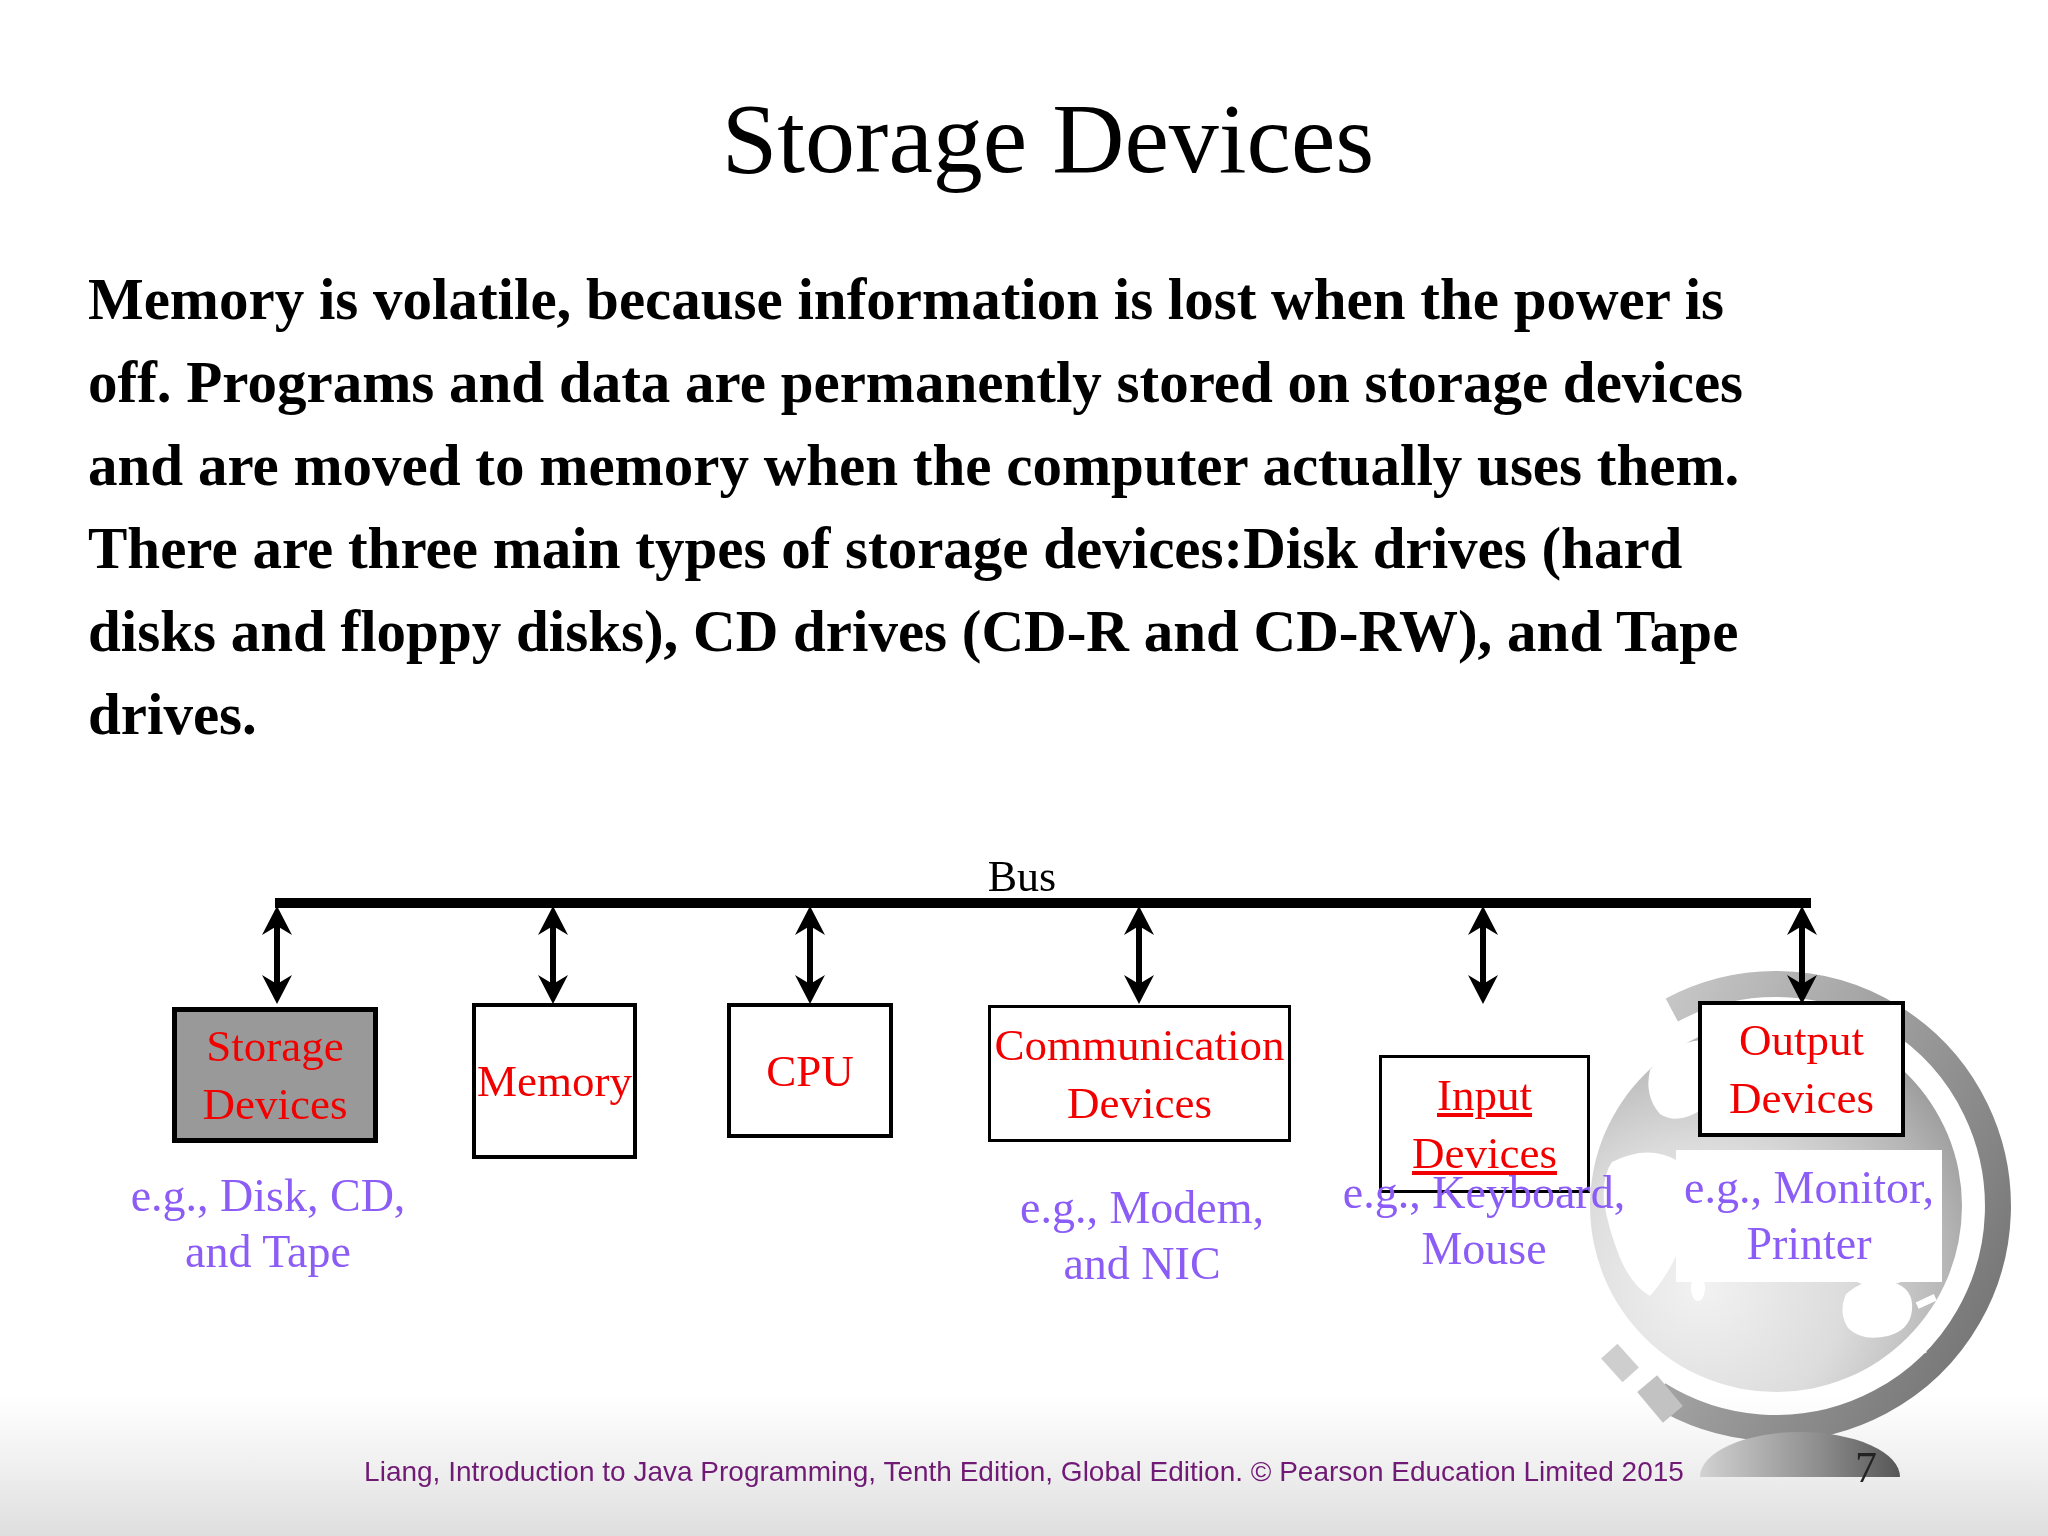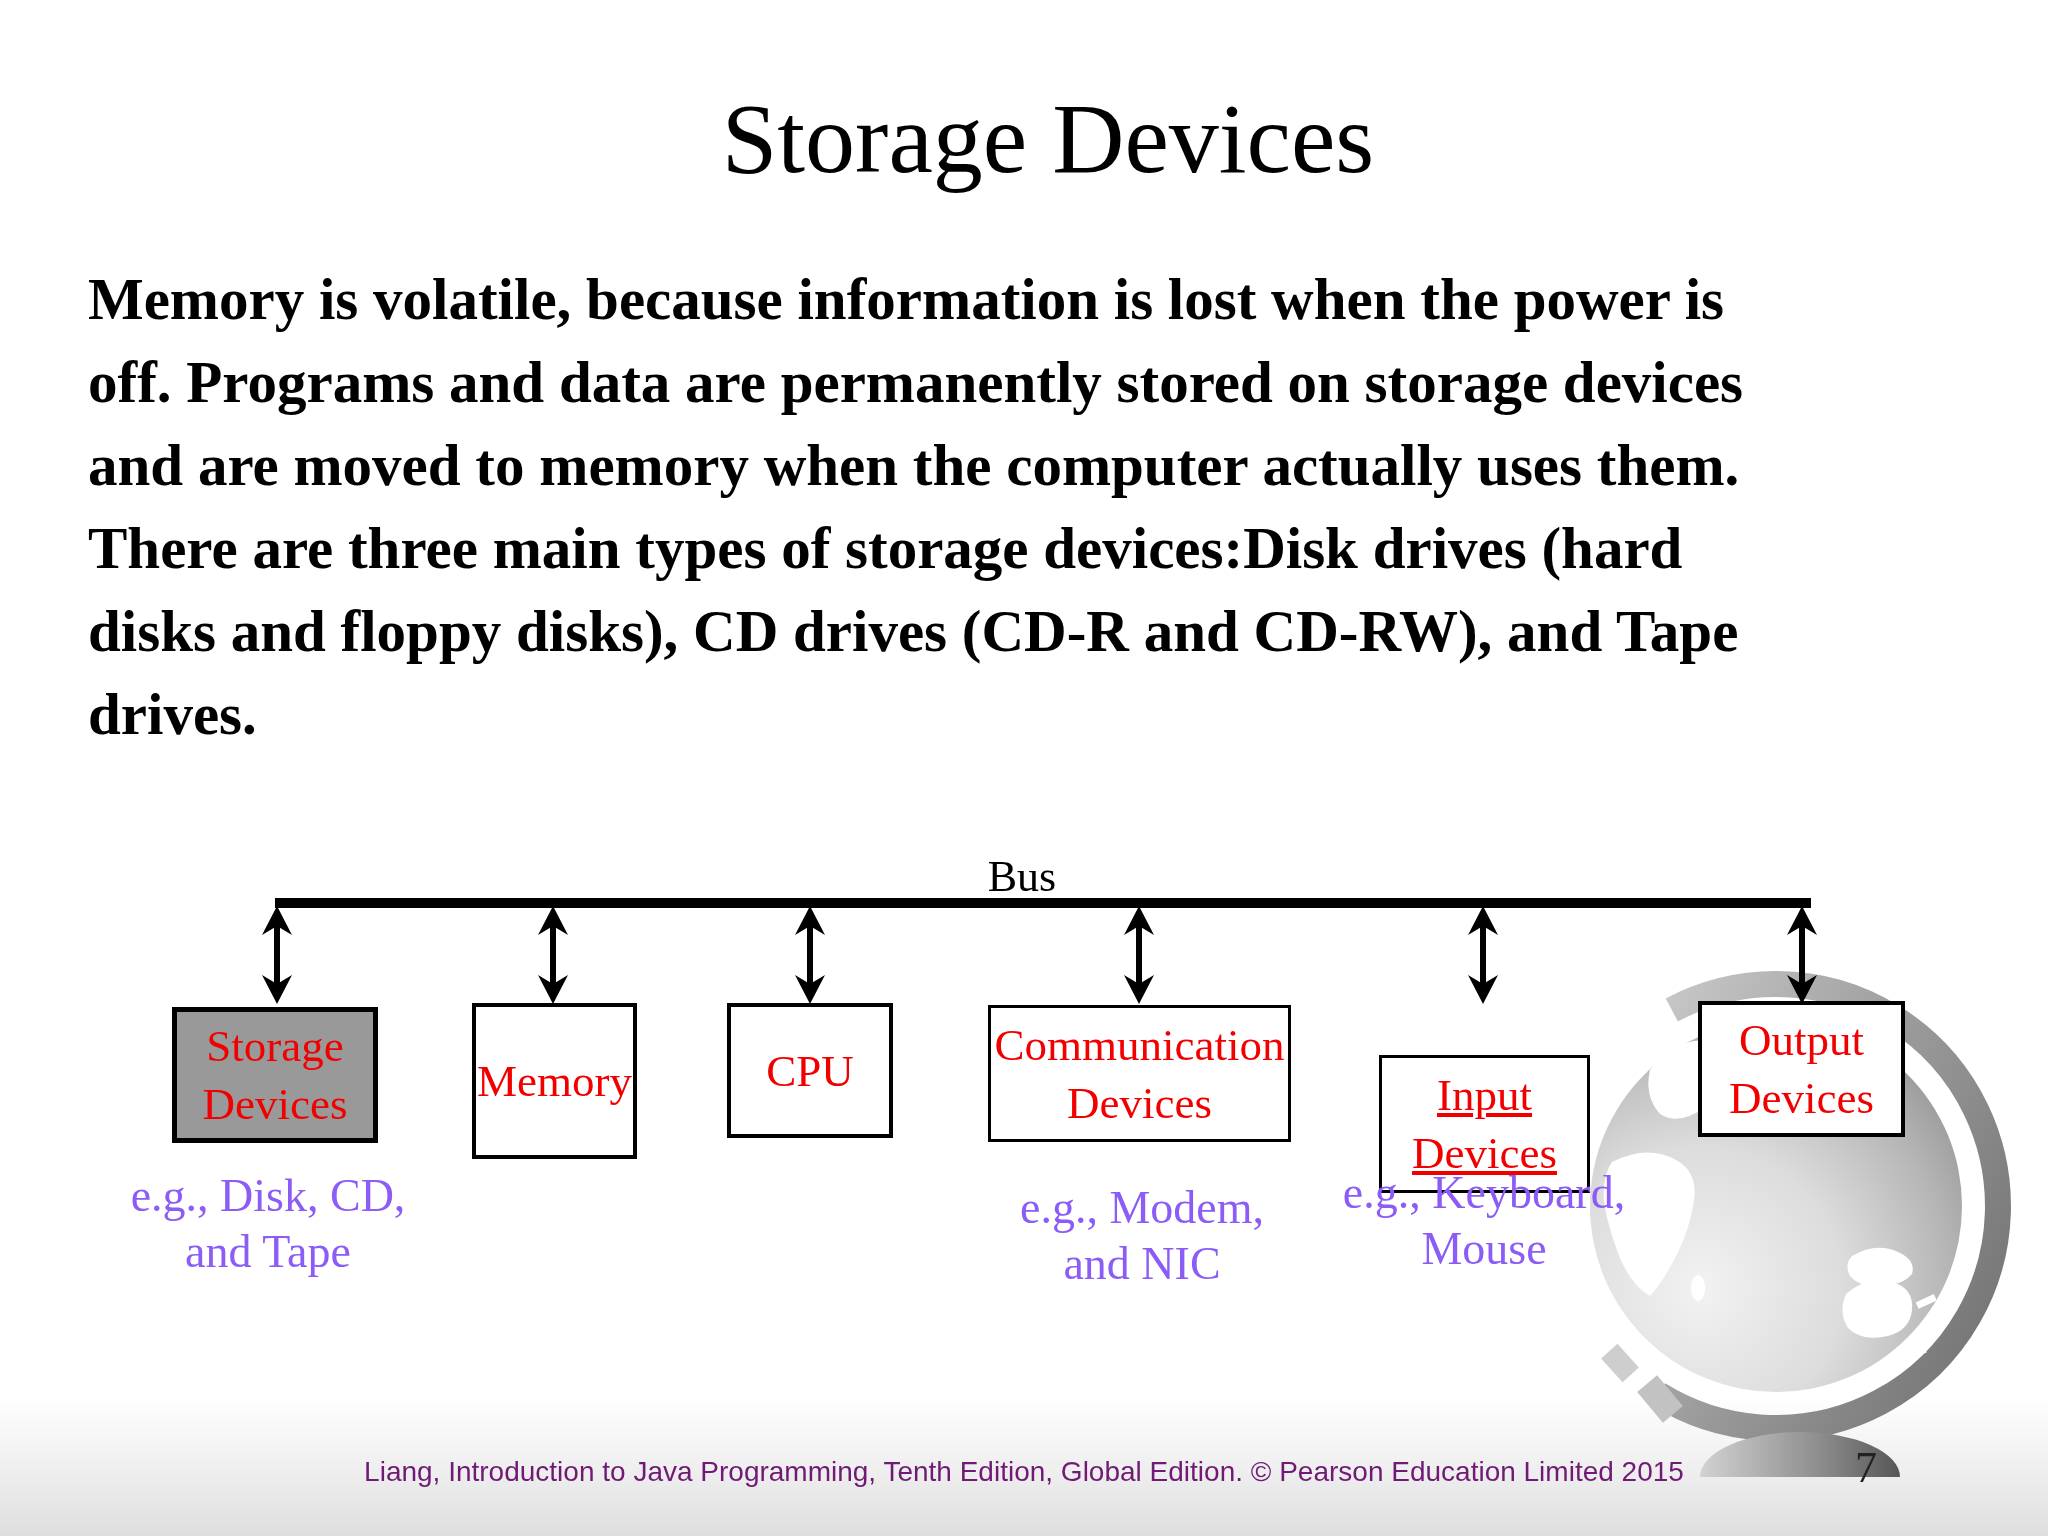--- a/index.html
+++ b/index.html
@@ -163,17 +163,21 @@
     <div>and Tape</div>
   </div>
   <div class="caption c2">
     <div>e.g., Modem,</div>
     <div>and NIC</div>
   </div>
   <div class="caption c3">
     <div>e.g., Keyboard,</div>
     <div>Mouse</div>
   </div>
+  <div class="caption c4">
+    <div>e.g., Monitor,</div>
+    <div>Printer</div>
+  </div>
 
   <div class="footer">Liang, Introduction to Java Programming, Tenth Edition, Global Edition. © Pearson Education Limited 2015</div>
   <div class="pagenum">7</div>
 
 </div>
 
 </body></html>

